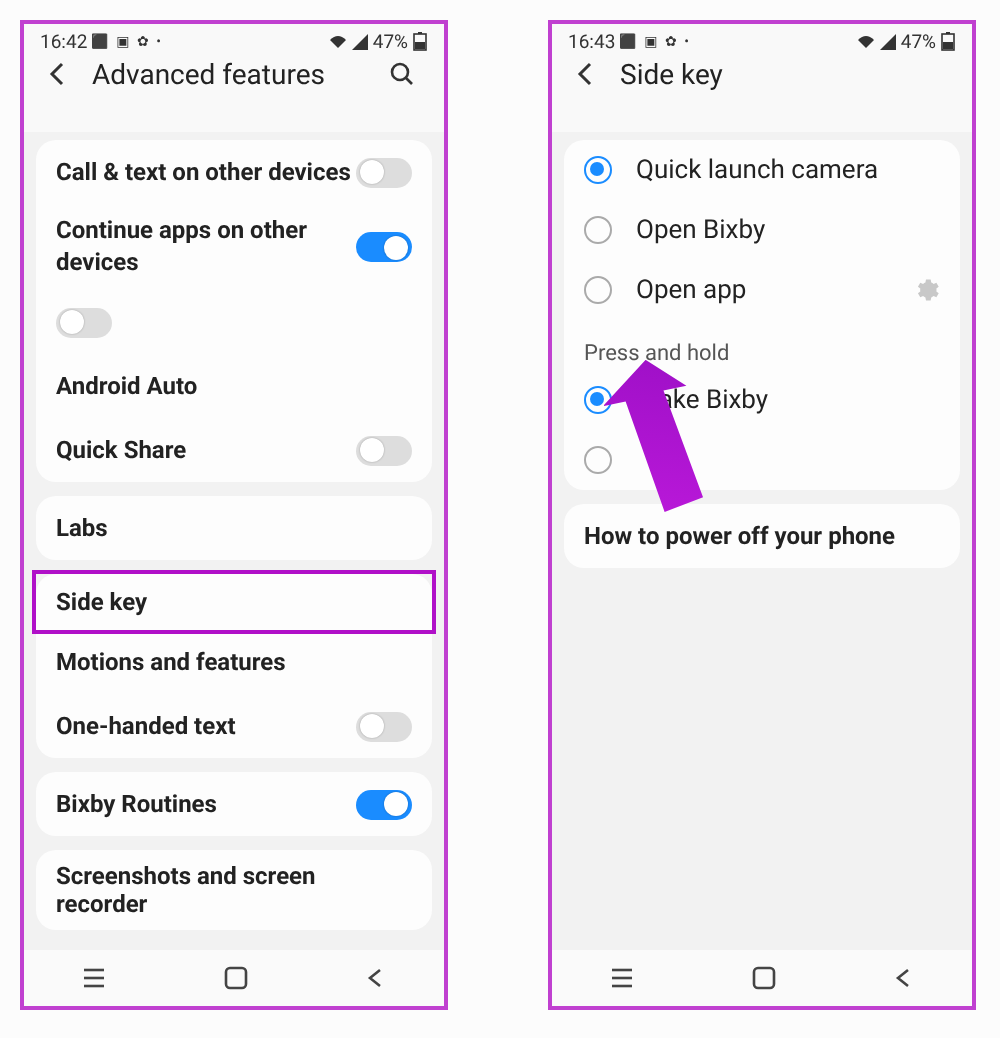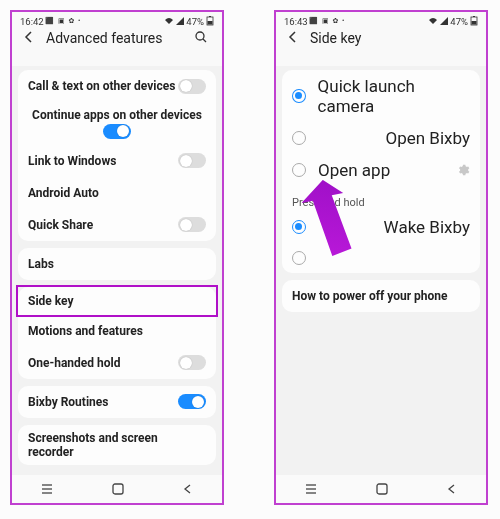--- a/index.html
+++ b/index.html
@@ -90,24 +90,23 @@
   }
   .section-title {
     font-size: 11px;
     color: #555;
     padding: 10px 10px 2px 10px;
   }
   .radio-row {
     display: flex;
     align-items: center;
     padding: 6px 10px;
-    font-size: 17px;
+    font-size: 13px;
     color: #222;
     min-height: 30px;
-    justify-content: space-between;
   }
   .radio {
     width: 14px; height: 14px;
     border: 1.5px solid #aaa;
     border-radius: 50%;
     margin-right: 12px;
     position: relative;
   }
   .radio.sel { border-color: #1a8cff; }
   .radio.sel::after {
@@ -180,26 +179,25 @@
           <line x1="9" y1="9" x2="12" y2="12" stroke="#333" stroke-width="1.3"></line>
         </svg>
     </span>
   </div>
   <div class="content">
     <div class="group">
       <div class="row">
         <span class="row-label">Call &amp; text on other devices</span>
         <span class="toggle"></span>
       </div>
-      <div class="row row-multi" style="flex-direction:column;align-items:center;">
+      <div class="row row-multi" style="flex-direction:row;align-items:center;">
         <span class="row-label" style="line-height:1.3;">Continue apps on other devices</span>
         <span class="toggle on"></span>
       </div>
       <div class="row">
-        <span class="row-label">Link to Windows</span>
         <span class="toggle"></span>
       </div>
       <div class="row">
         <span class="row-label">Android Auto</span>
       </div>
       <div class="row">
         <span class="row-label">Quick Share</span>
         <span class="toggle"></span>
       </div>
     </div>
@@ -209,21 +207,21 @@
       </div>
     </div>
     <div class="group">
       <div class="row highlight">
         <span class="row-label">Side key</span>
       </div>
       <div class="row">
         <span class="row-label">Motions and features</span>
       </div>
       <div class="row">
-        <span class="row-label">One-handed hold</span>
+        <span class="row-label">One-handed text</span>
         <span class="toggle"></span>
       </div>
     </div>
     <div class="group">
       <div class="row">
         <span class="row-label">Bixby Routines</span>
         <span class="toggle on"></span>
       </div>
     </div>
     <div class="group">

